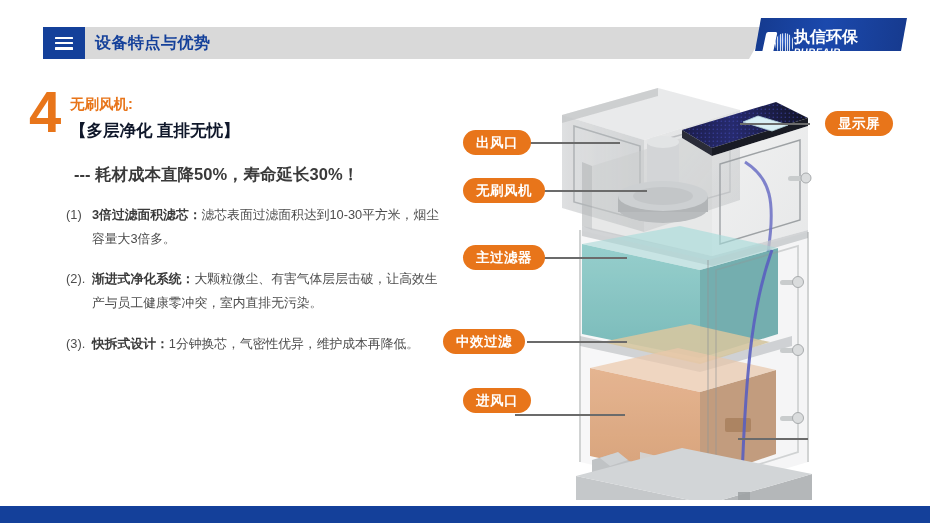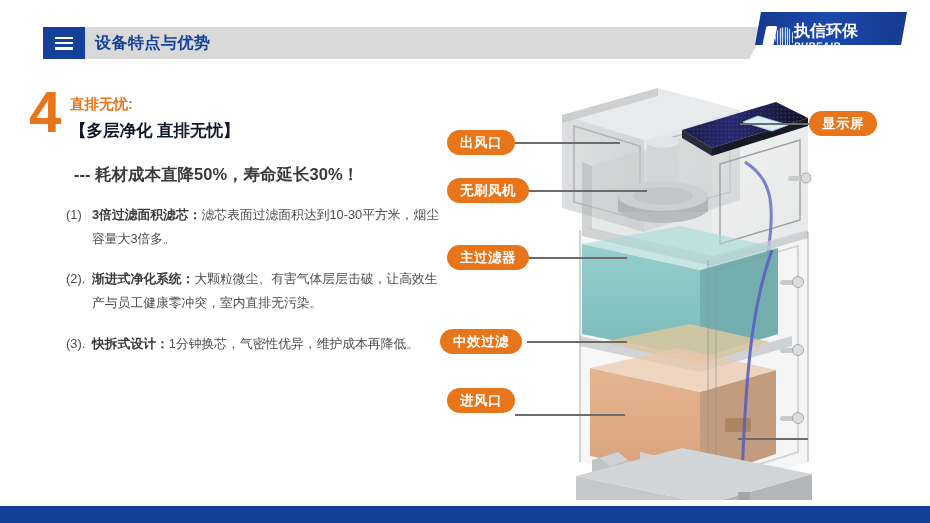--- a/index.html
+++ b/index.html
@@ -26,21 +26,21 @@
   .hamburger{width:18px;height:13px;display:flex;flex-direction:column;justify-content:space-between;}
   .hamburger i{display:block;height:2.6px;background:#fff;border-radius:.5px;}
   .header-title{
     position:absolute;left:79px;top:0;height:32px;
     display:flex;align-items:center;
     font-size:16px;font-weight:bold;color:#14409a;letter-spacing:.5px;
   }
 
   
   .logo{
-    position:absolute;left:755px;top:12px;width:152px;height:50px;
+    position:absolute;left:755px;top:18px;width:152px;height:50px;
     background:linear-gradient(100deg,#153a8e 0%,#1b49ad 45%,#16398c 100%);
     clip-path:polygon(6px 0,152px 0,146px 33px,0 33px);
     display:flex;align-items:center;
   }
   .logo-mark{position:relative;width:38px;height:33px;flex:none;}
   .logo-slash{
     position:absolute;left:9px;top:5px;width:11px;height:23px;background:#fff;
     transform:skewX(-12deg);border-radius:2px 2px 3px 3px;
   }
   .logo-globe{
@@ -81,21 +81,21 @@
   .machine{position:absolute;left:540px;top:80px;width:290px;height:420px;}
   .machine svg{display:block;}
 
   
   .callout{
     position:absolute;height:25px;
     background:#e8751a;border-radius:13px;
     display:flex;align-items:center;justify-content:center;
     color:#ffffff;font-size:13.5px;font-weight:bold;letter-spacing:.5px;
     box-shadow:0 0 0 0 rgba(0,0,0,0);
-    padding:0 13px;white-space:nowrap;
+    padding:0 13px;white-space:nowrap;margin-left:16px;
   }
   .leader{position:absolute;height:1.6px;background:#6b6b6b;}
 </style>
 </head>
 <body>
 
 <div class="slide">
 
   <div class="header">
     <div class="header-gray"></div>
@@ -116,21 +116,21 @@
     </span>
     <span class="logo-text">
       <span class="logo-cn">执信环保</span>
       <span class="logo-en">PUREAIR</span>
     </span>
   </div>
 
   <div class="bignum">4</div>
 
   <div class="headline">
-    <div class="h-sub">直排无忧:</div>
+    <div class="h-sub">无刷风机:</div>
     <div class="h-main">【多层净化 直排无忧】</div>
     <div class="h-main2">--- 耗材成本直降50%，寿命延长30%！</div>
   </div>
 
   <div class="bullets">
     <div class="bullet">
       <span class="b-idx">(1)</span>
       <span class="b-body">
         <span class="b-strong">3倍过滤面积滤芯：</span><span>滤芯表面过滤面积达到10-30平方米，烟尘容量大3倍多。</span>
       </span>
@@ -309,21 +309,21 @@
   <div class="leader" style="left:515px;top:142px;width:105px;"></div>
   <div class="callout" style="left:447px;top:130px;">出风口</div>
 
   <div class="leader" style="left:527px;top:190px;width:120px;"></div>
   <div class="callout" style="left:447px;top:178px;">无刷风机</div>
 
   <div class="leader" style="left:527px;top:257px;width:100px;"></div>
   <div class="callout" style="left:447px;top:245px;">主过滤器</div>
 
   <div class="leader" style="left:527px;top:341px;width:100px;"></div>
-  <div class="callout" style="left:440px;top:329px;font-family:Liberation Mono, monospace;">中效过滤</div>
+  <div class="callout" style="left:427px;top:329px;font-family:Liberation Mono, monospace;">中效过滤</div>
 
   <div class="leader" style="left:515px;top:414px;width:110px;"></div>
   <div class="callout" style="left:447px;top:388px;">进风口</div>
 
   <div class="leader" style="left:740px;top:123px;width:70px;"></div>
   <div class="callout" style="left:809px;top:111px;">显示屏</div>
 
   <div class="leader" style="left:738px;top:438px;width:70px;"></div>
 
   <div class="footer"></div>

